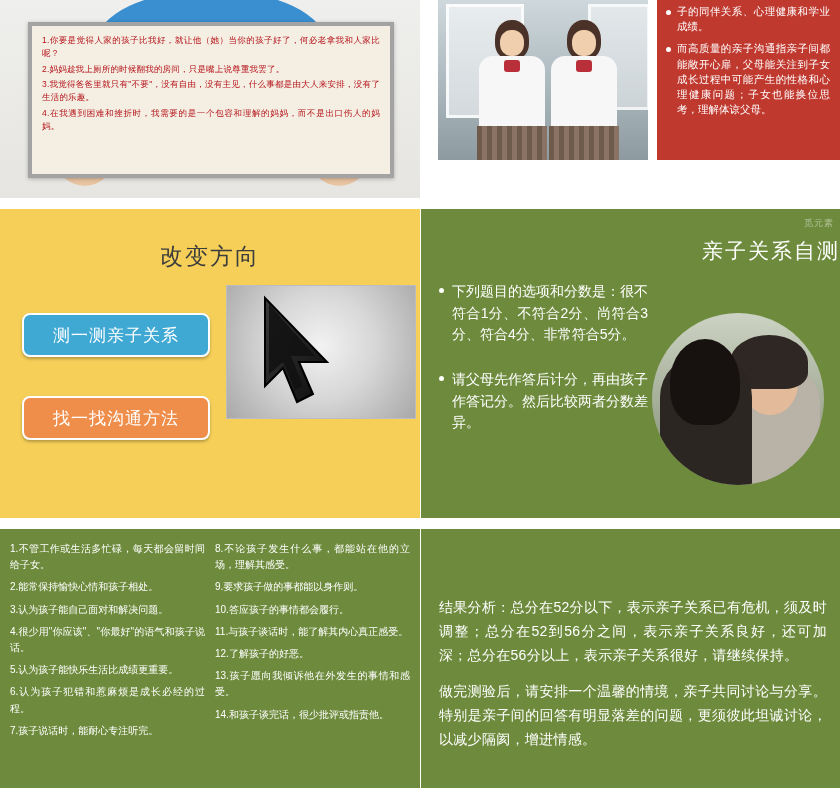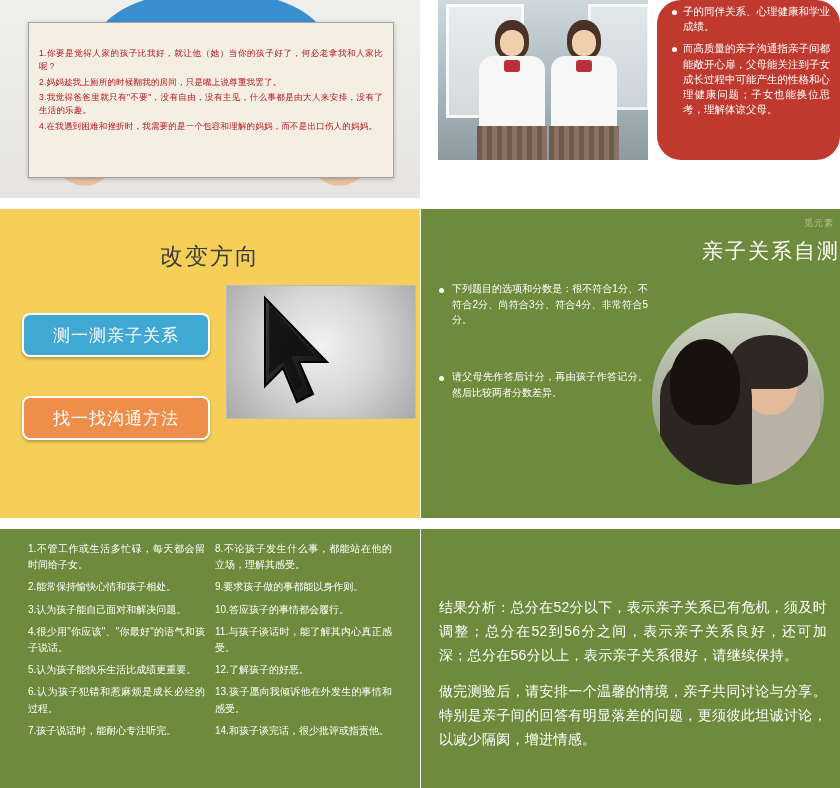--- a/index.html
+++ b/index.html
@@ -60,23 +60,23 @@
     left: 304px; top: 36px; width: 58px; height: 150px;
     background: #e9c4a2;
     border-radius: 28px;
     transform: rotate(-8deg);
   }
   .sign-board {
     position: absolute;
     left: 28px; top: 22px;
     width: 366px; height: 156px;
     background: #f4efe2;
-    border: 1px solid #a3a3a3;
+    border: 4px solid #a3a3a3;
     box-shadow: 0 1px 4px rgba(0,0,0,.25);
-    padding: 24px 10px;
+    padding: 8px 10px;
     box-sizing: border-box;
   }
   .sign-line {
     color: #b5121b;
     font-size: 8.5px;
     line-height: 1.5;
     letter-spacing: .2px;
     margin-bottom: 3px;
     text-align: justify;
   }
@@ -142,22 +142,21 @@
     border-radius: 3px;
   }
   .girl-a { left: 38px; }
   .girl-b { left: 110px; }
   .s2-textpanel {
     position: absolute;
     left: 236px; top: 0; width: 183px; height: 160px;
     background: #c0392f;
     color: #ffffff;
     box-sizing: border-box;
-    padding: 4px 10px 6px 14px;
-    border-radius: 24px;
+    padding: 4px 10px 6px 8px;
   }
   .s2-bullet {
     position: relative;
     padding-left: 12px;
     font-size: 10.5px;
     line-height: 1.45;
     margin-bottom: 7px;
     text-align: justify;
   }
   .s2-bullet::before {
@@ -220,21 +219,21 @@
     text-align: right;
     color: #ffffff;
     font-size: 21px;
     letter-spacing: 2px;
   }
   .s4-bullet {
     position: absolute;
     left: 18px;
     width: 196px;
     color: #ffffff;
-    font-size: 10px;
+    font-size: 14px;
     line-height: 1.55;
     padding-left: 13px;
     text-align: justify;
   }
   .s4-bullet::before {
     content: "";
     position: absolute;
     left: 0; top: 7px;
     width: 5px; height: 5px;
     background: #ffffff;
@@ -285,21 +284,21 @@
     right: 6px; top: 8px;
     font-size: 9px;
     color: rgba(255,255,255,.45);
     letter-spacing: 1px;
   }
 
   
   #slide-5 {
     left: 0; top: 529px; width: 420px; height: 259px;
     background: #6e8b3d;
-    padding: 12px 28px;
+    padding: 12px 10px;
     box-sizing: border-box;
   }
   .col-wrap { display: flex; gap: 10px; }
   .col { width: 50%; }
   .item {
     color: #ffffff;
     font-size: 10px;
     line-height: 1.62;
     margin-bottom: 6px;
     text-align: justify;

